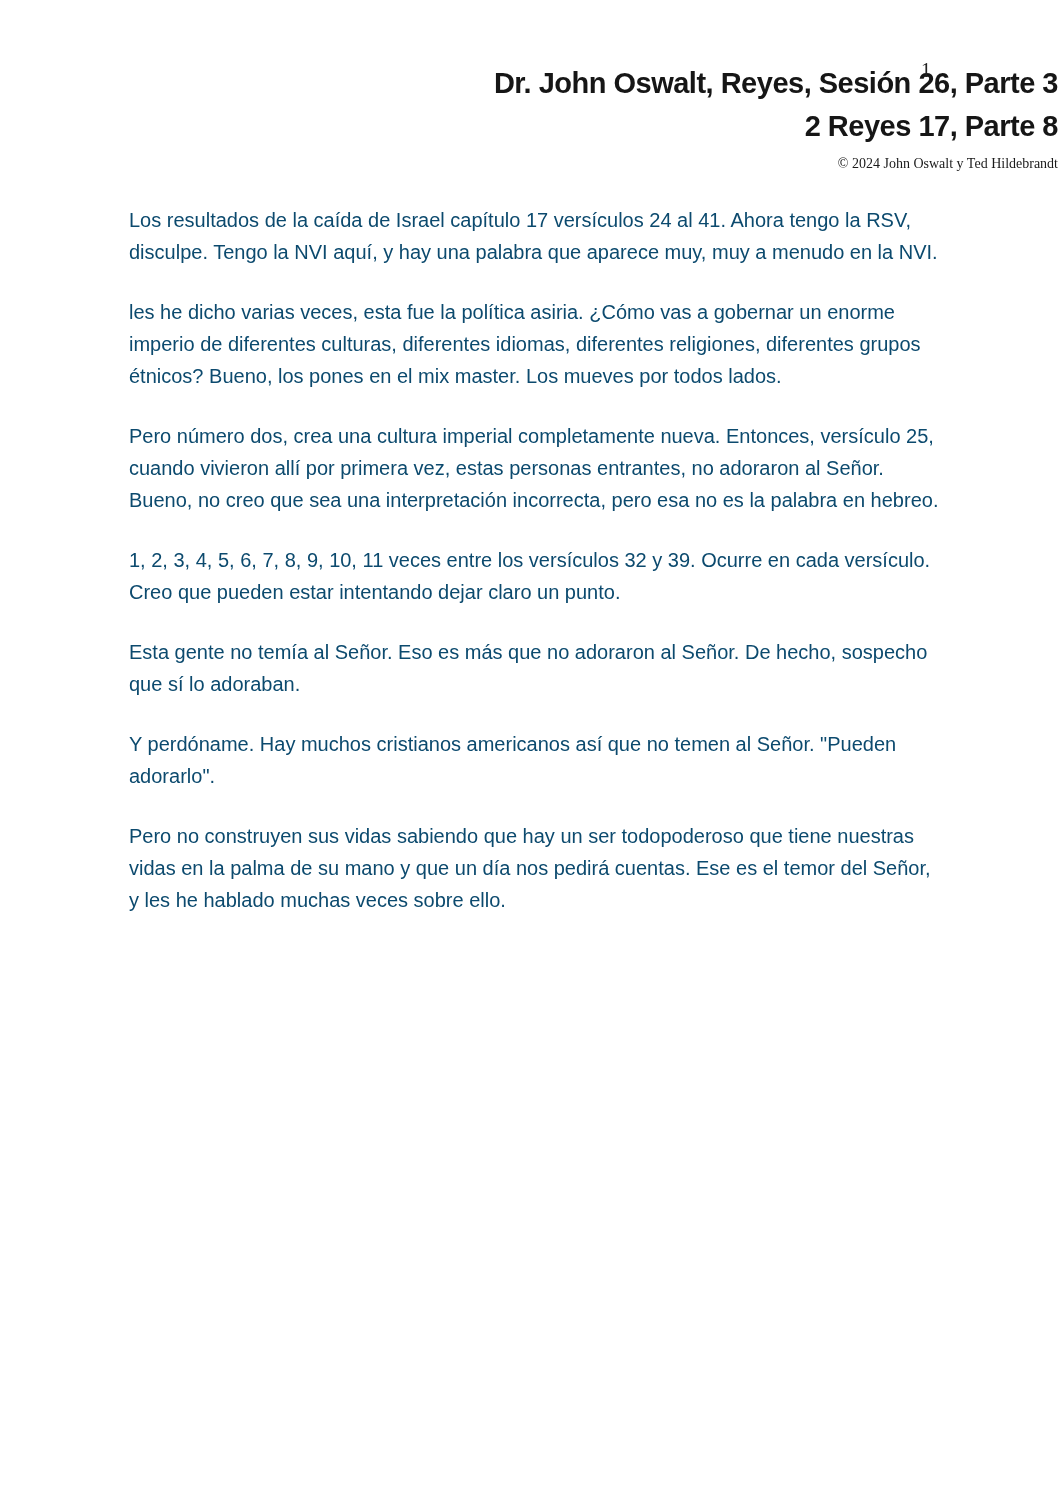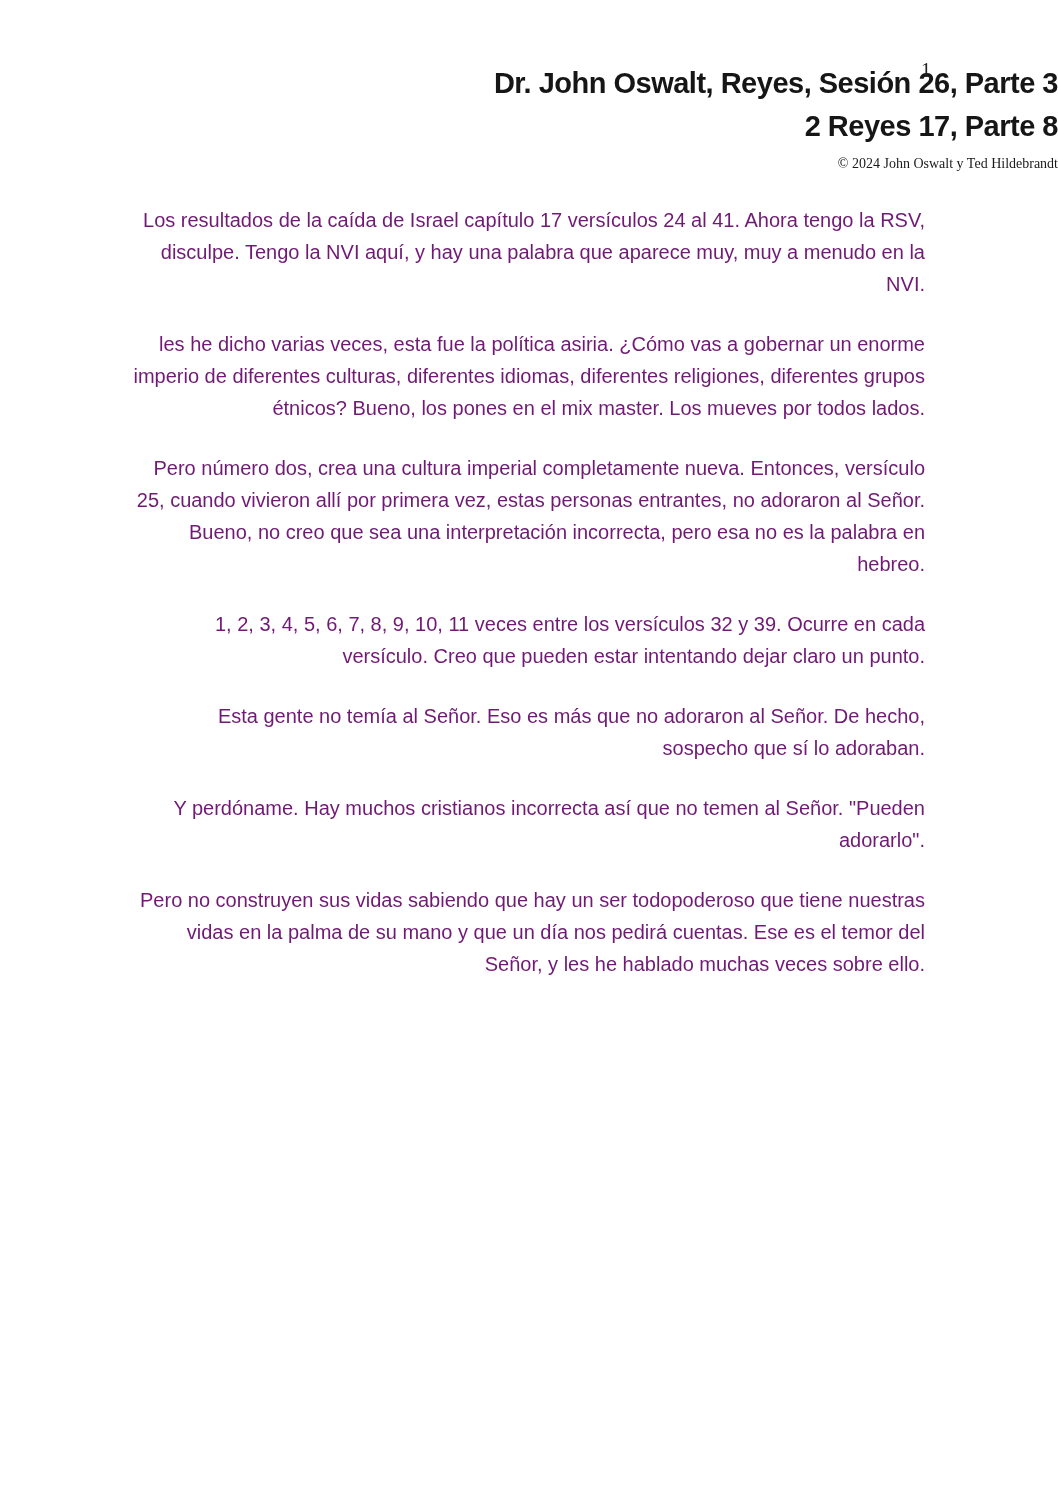--- a/index.html
+++ b/index.html
@@ -42,37 +42,36 @@
     color: #1a1a1a;
   }
   .doc-body {
     width: 812px;
     margin-left: 129px;
     margin-top: 27px;
   }
   .para {
     font-size: 20px;
     line-height: 32px;
-    margin: 0 16px 28px 0;
-    color: #701a75;
-    text-align: right;
+    margin: 0 0 28px 0;
+    color: #0c4a6e;
   }
 </style>
 </head>
 <body>
 
 <span class="page-number">1</span>
 
 <div class="doc-header">
   <div class="doc-title">Dr. John Oswalt, Reyes, Sesión 26, Parte 3</div>
   <div class="doc-title">2 Reyes 17, Parte 8</div>
   <div class="doc-copyright">© 2024 John Oswalt y Ted Hildebrandt</div>
 </div>
 
 <div class="doc-body">
     <p class="para">Los resultados de la caída de Israel capítulo 17 versículos 24 al 41. Ahora tengo la RSV, disculpe. Tengo la NVI aquí, y hay una palabra que aparece muy, muy a menudo en la NVI.</p>
     <p class="para">les he dicho varias veces, esta fue la política asiria. ¿Cómo vas a gobernar un enorme imperio de diferentes culturas, diferentes idiomas, diferentes religiones, diferentes grupos étnicos? Bueno, los pones en el mix master. Los mueves por todos lados.</p>
     <p class="para">Pero número dos, crea una cultura imperial completamente nueva. Entonces, versículo 25, cuando vivieron allí por primera vez, estas personas entrantes, no adoraron al Señor. Bueno, no creo que sea una interpretación incorrecta, pero esa no es la palabra en hebreo.</p>
     <p class="para">1, 2, 3, 4, 5, 6, 7, 8, 9, 10, 11 veces entre los versículos 32 y 39. Ocurre en cada versículo. Creo que pueden estar intentando dejar claro un punto.</p>
     <p class="para">Esta gente no temía al Señor. Eso es más que no adoraron al Señor. De hecho, sospecho que sí lo adoraban.</p>
-    <p class="para">Y perdóname. Hay muchos cristianos incorrecta así que no temen al Señor. "Pueden adorarlo".</p>
+    <p class="para">Y perdóname. Hay muchos cristianos americanos así que no temen al Señor. "Pueden adorarlo".</p>
     <p class="para">Pero no construyen sus vidas sabiendo que hay un ser todopoderoso que tiene nuestras vidas en la palma de su mano y que un día nos pedirá cuentas. Ese es el temor del Señor, y les he hablado muchas veces sobre ello.</p>
   </div>
 
 </body></html>

